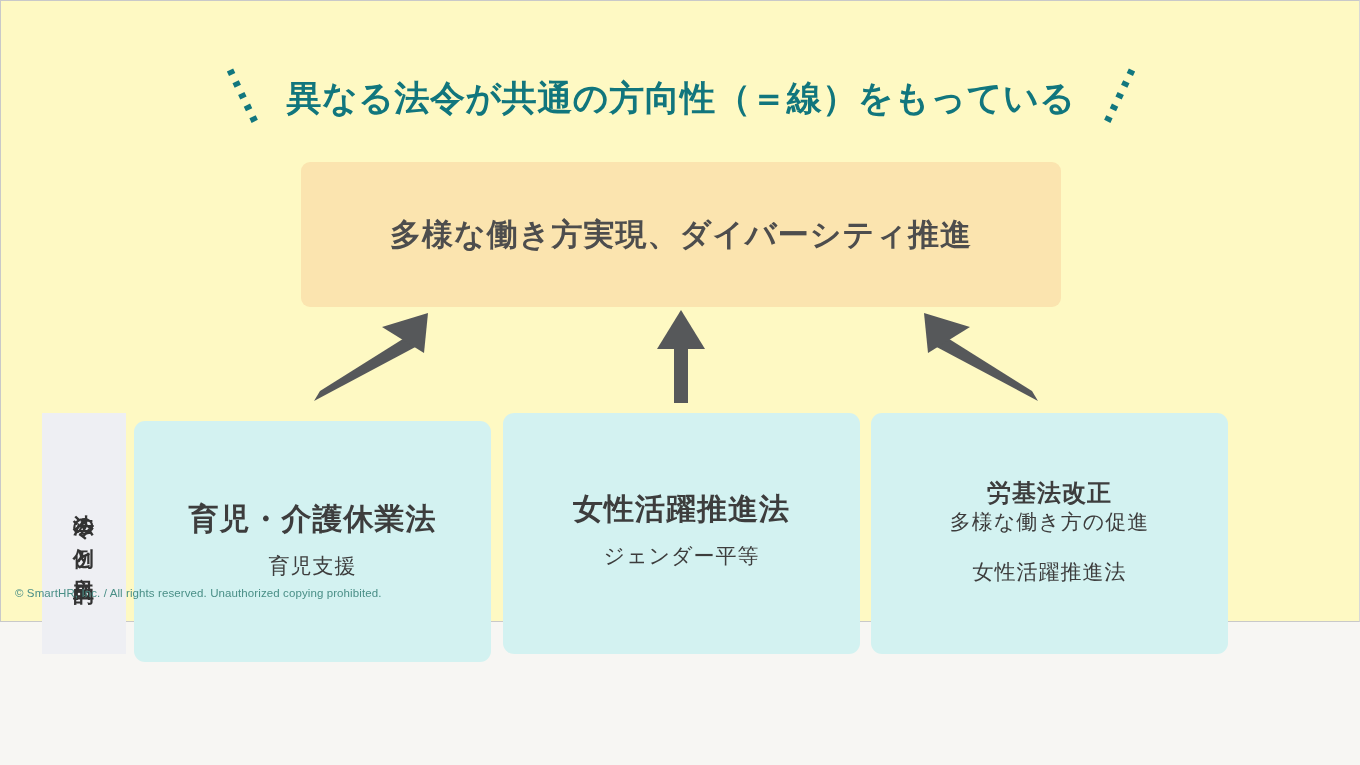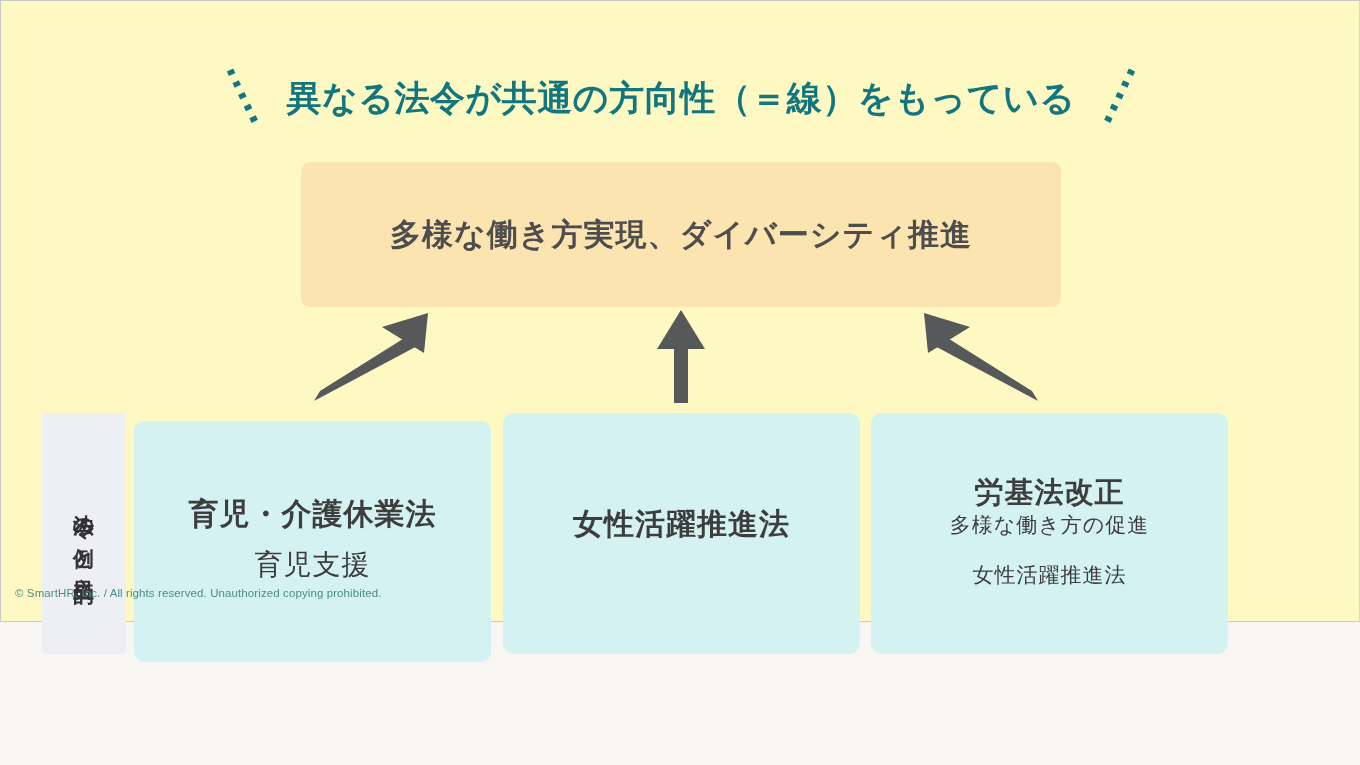--- a/index.html
+++ b/index.html
@@ -123,29 +123,29 @@
     white-space: nowrap;
     line-height: 1.15;
   }
   .law-subs {
     display: flex;
     flex-direction: column;
     align-items: center;
     gap: 20px;
   }
   .law-sub {
-    font-size: 28px;
+    font-size: 21px;
     color: #3d3d3d;
     letter-spacing: 1px;
     white-space: nowrap;
     line-height: 1.45;
   }
   #law-card-0 .law-title,
   #law-card-1 .law-title { margin-bottom: 14px; }
-  #law-card-2 .law-title { font-size: 29px; }
+  #law-card-2 .law-title { font-size: 24px; }
   #law-card-2 .law-sub   { font-size: 21px; }
 
   
   #footer {
     position: absolute;
     left: 14px;
     bottom: 22px;
     font-size: 11.5px;
     color: #4a8f87;
     letter-spacing: 0.1px;
@@ -200,20 +200,23 @@
 
   <div class="law-card" id="law-card-0">
     <div class="law-title">育児・介護休業法</div>
     <div class="law-subs">
       <div class="law-sub">育児支援</div>
     </div>
   </div>
 
   <div class="law-card" id="law-card-1">
     <div class="law-title">女性活躍推進法</div>
+    <div class="law-subs">
+      <div class="law-sub">ジェンダー平等</div>
+    </div>
   </div>
 
   <div class="law-card" id="law-card-2">
     <div class="law-title">労基法改正</div>
     <div class="law-subs">
       <div class="law-sub">多様な働き方の促進</div>
       <div class="law-sub">女性活躍推進法</div>
     </div>
   </div>
 

